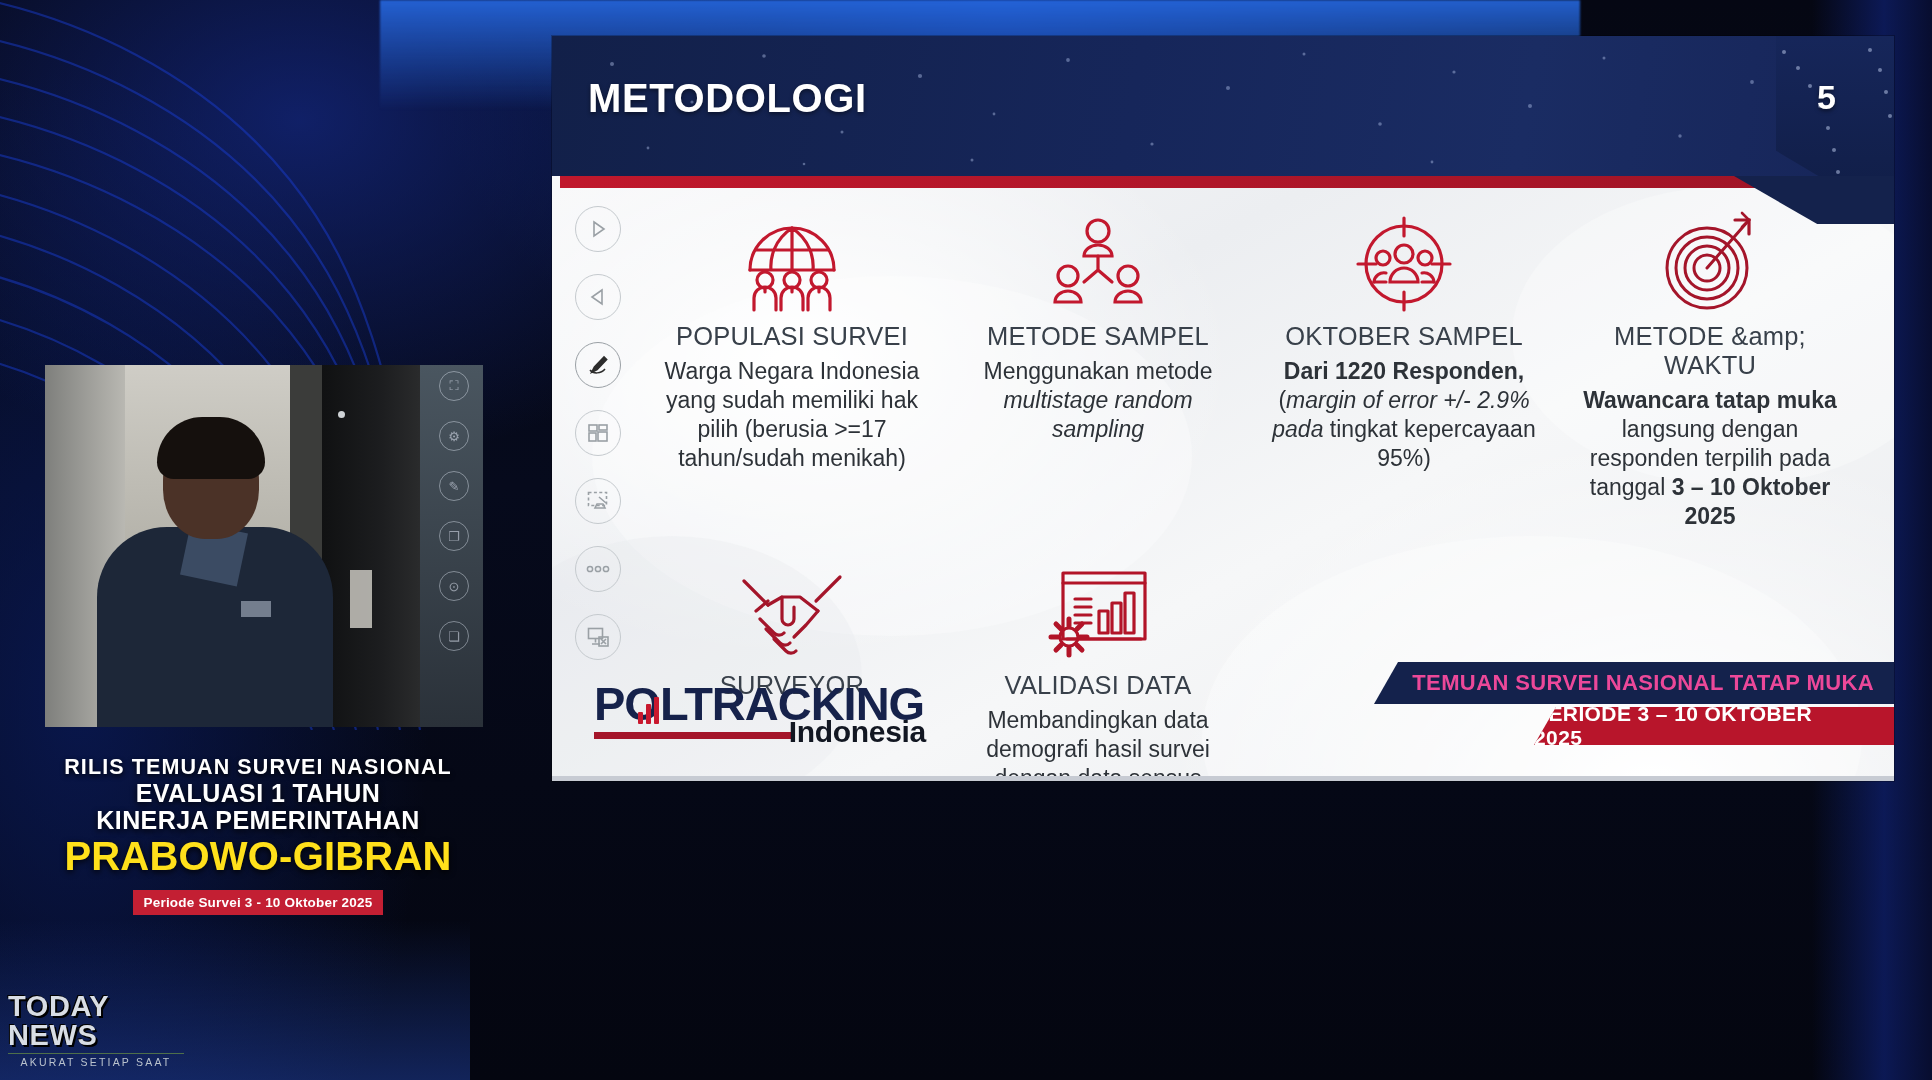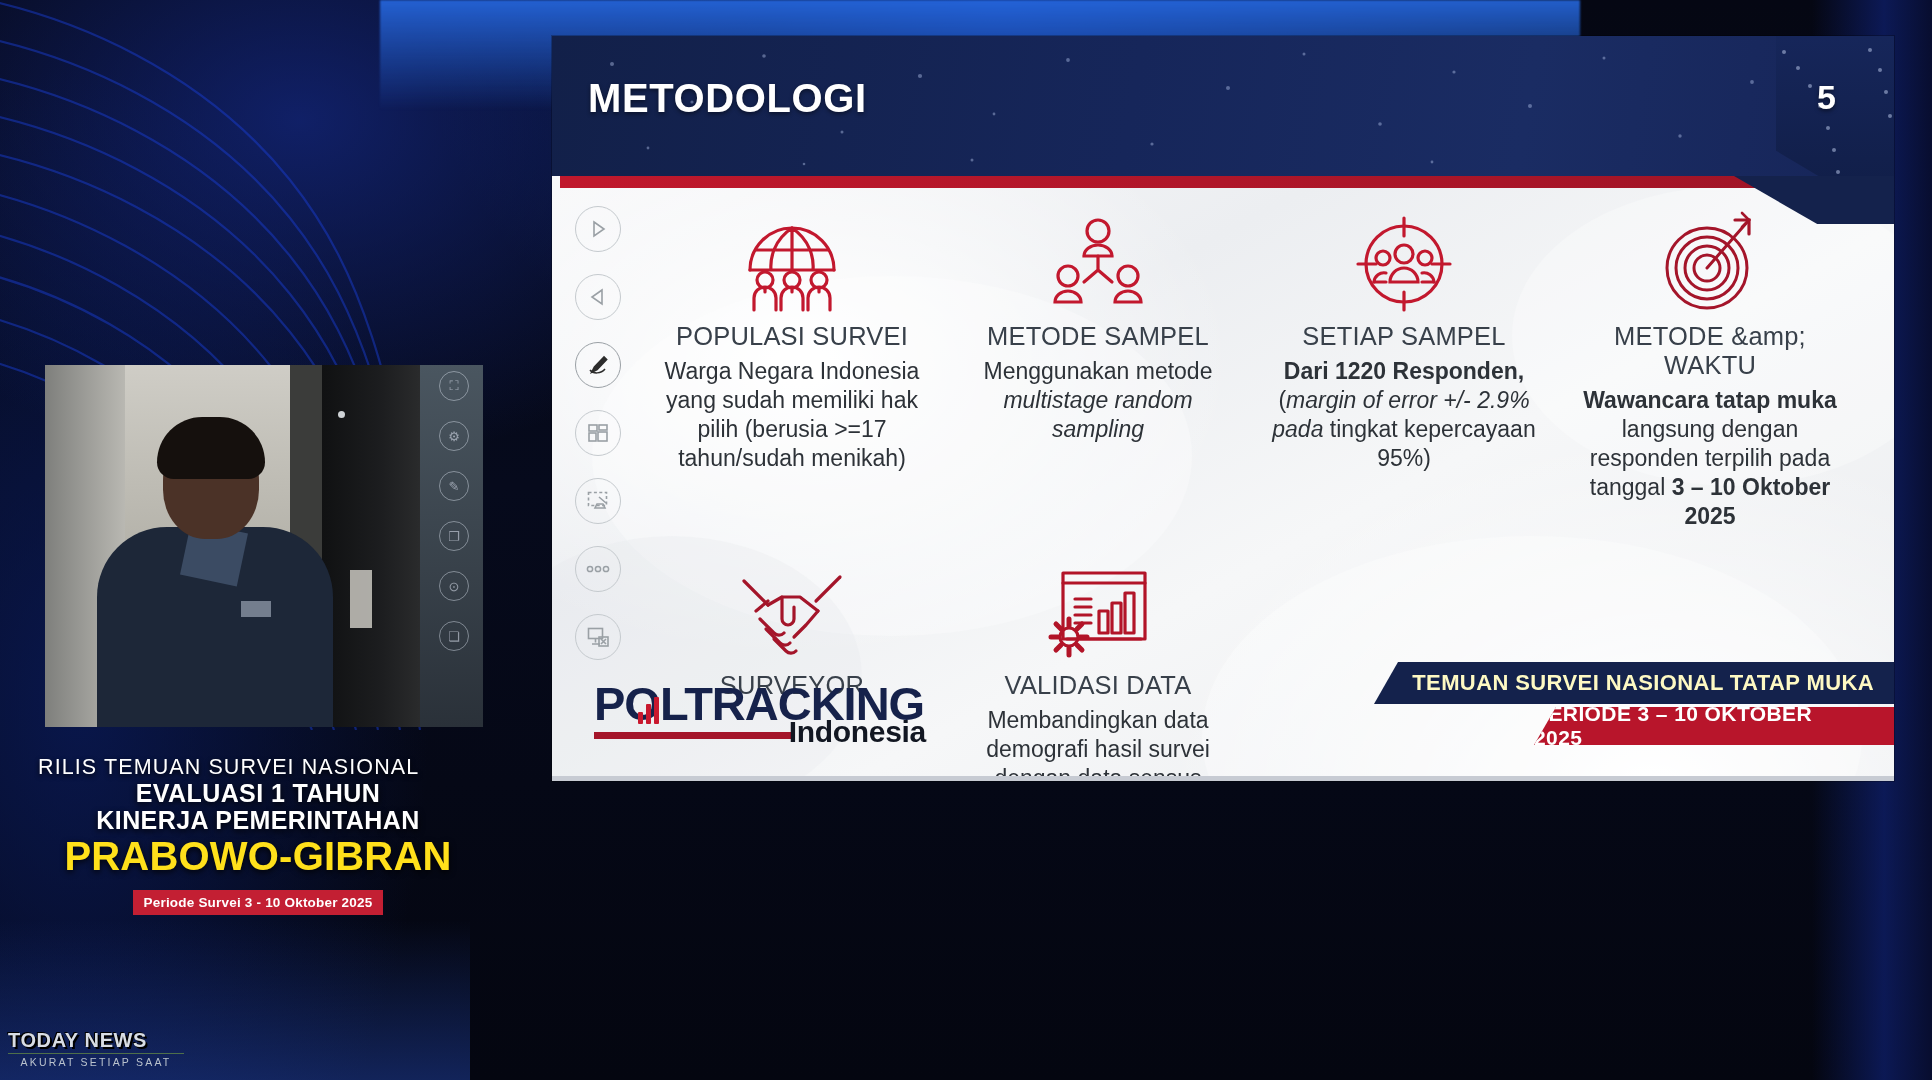--- a/index.html
+++ b/index.html
@@ -89,42 +89,42 @@
   .vid-ui-btn {
     width:30px; height:30px; margin:0 auto 20px; border-radius:50%;
     border:1px solid rgba(220,228,240,.45);
     display:flex; align-items:center; justify-content:center;
     color:rgba(225,232,245,.55); font-size:13px;
   }
 
   
   .lower3 { position:absolute; left:38px; top:755px; width:440px; }
   .l3-line1 {
-    color:#fff; font-weight:normal; font-size:21.5px; letter-spacing:1.1px;
-    text-align:left; text-shadow:0 2px 5px rgba(0,0,0,.9);
+    color:#fff; font-weight:bold; font-size:21.5px; letter-spacing:1.1px;
+    text-align:center; text-shadow:0 2px 5px rgba(0,0,0,.9);
   }
   .l3-line2, .l3-line3 {
     color:#fff; font-weight:bold; font-size:25px; letter-spacing:.4px;
     text-align:center; line-height:1.08; text-shadow:0 2px 6px rgba(0,0,0,.9);
   }
   .l3-line4 {
     color:#ffe01b; font-weight:bold; font-size:40px; letter-spacing:.2px;
     text-align:center; line-height:1.05; margin-top:1px;
     text-shadow:0 2px 6px rgba(0,0,0,.9);
   }
   .l3-badge {
     margin:13px auto 0; width:250px; height:25px; background:#c31f33;
     display:flex; align-items:center; justify-content:center;
     color:#fff; font-size:13.5px; font-weight:bold; letter-spacing:.2px;
   }
 
   
   .bug { position:absolute; left:8px; bottom:12px; width:176px; }
   .bug-title {
-    color:#d8dde4; font-weight:bold; font-size:20px; letter-spacing:.6px;
+    color:#d8dde4; font-weight:bold; font-size:29px; letter-spacing:.6px;
     text-shadow:2px 2px 0 #000, -1px -1px 0 #000;
     line-height:1;
   }
   .bug-rule { height:1px; background:#4e6f4a; margin:3px 0 2px; }
   .bug-sub {
     color:#b9c2cd; font-size:10.5px; letter-spacing:2.2px; text-align:center;
   }
 
   
   .slide {
@@ -214,21 +214,21 @@
   }
   .logo-o-chart span { width:5px; background:#c9182e; border-radius:1px; }
   .logo-rule { height:7px; width:198px; background:#a4152a; margin-top:6px; }
   .logo-sub {
     position:absolute; right:-2px; bottom:-10px;
     font-size:30px; font-weight:bold; color:#121722; letter-spacing:-.3px;
   }
 
   .ribbon-wrap { position:absolute; right:0; bottom:36px; width:520px; }
   .ribbon-navy {
-    height:42px; background:#14224c; color:#fef9c3;
+    height:42px; background:#14224c; color:#ec4899;
     display:flex; align-items:center; justify-content:flex-end;
     padding-right:20px; font-weight:bold; font-size:22px; letter-spacing:.4px;
     clip-path:polygon(24px 0,100% 0,100% 100%,0 100%);
     margin-left:0;
   }
   .ribbon-red {
     height:38px; background:#b8152b; color:#fff; margin-left:160px; margin-top:3px;
     display:flex; align-items:center; justify-content:flex-end;
     padding-right:28px; font-weight:bold; font-size:21px; letter-spacing:.4px;
     clip-path:polygon(22px 0,100% 0,100% 100%,0 100%);
@@ -460,21 +460,21 @@
             <path d="M52 4 v18 M52 78 v18 M6 50 h18 M80 50 h18"></path>
             <circle cx="52" cy="40" r="9"></circle>
               <circle cx="31" cy="44" r="7"></circle>
               <circle cx="73" cy="44" r="7"></circle>
             <path d="M38 68 a14 14 0 0 1 28 0 z"></path>
             <path d="M22 68 a10 10 0 0 1 12 -9"></path>
               <path d="M82 68 a10 10 0 0 0 -12 -9"></path>
             <path d="M22 68 h12 M70 68 h12"></path>
           </svg>
         </div>
-        <div class="cell-title">SETIAP SAMPEL</div>
+        <div class="cell-title">OKTOBER SAMPEL</div>
         <div class="cell-body"><b>Dari 1220 Responden,</b><br>(<i>margin of error +/- 2.9% pada</i> tingkat kepercayaan 95%)</div>
       </div>
 
       <div class="cell">
         <div class="cell-icon">
           <svg width="106" height="104" viewBox="0 0 106 104" fill="none" stroke="#a4152a" stroke-width="3" stroke-linecap="round">
             <circle cx="50" cy="58" r="40"></circle>
               <circle cx="50" cy="58" r="31"></circle>
             <circle cx="50" cy="58" r="22"></circle>
               <circle cx="50" cy="58" r="13"></circle>

